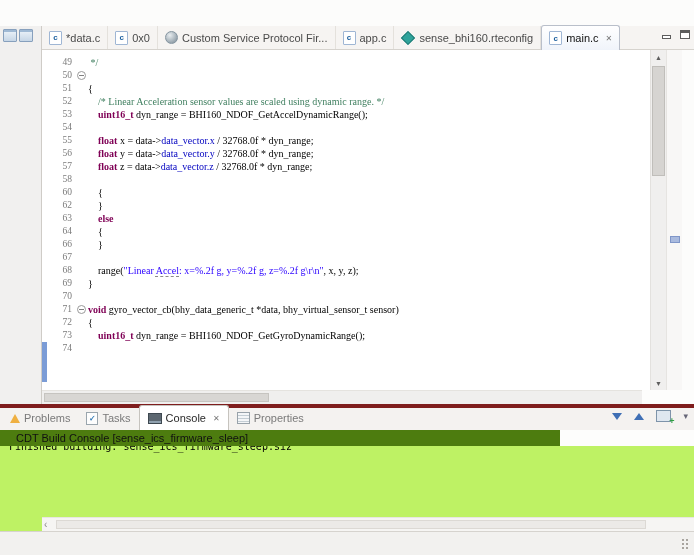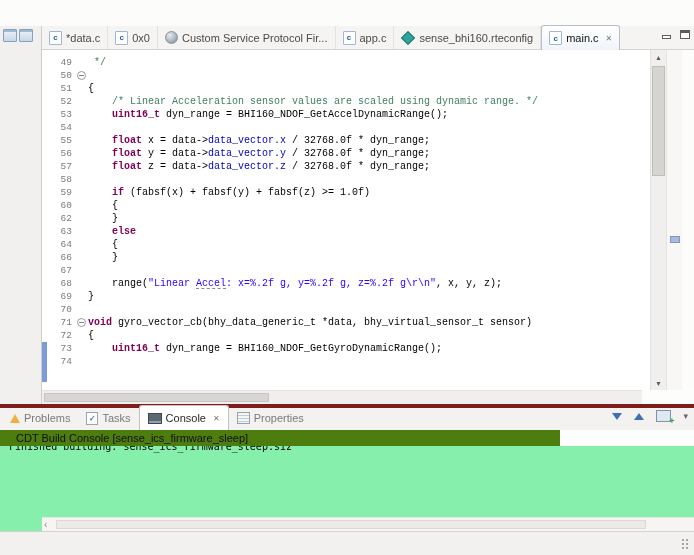--- a/index.html
+++ b/index.html
@@ -39,21 +39,21 @@
   .ic-tasks{width:10px;height:11px;border:1px solid #9aa5ad;background:#fdfdfd;color:#2f78b5;
              font:bold 8px "Liberation Sans",sans-serif;display:flex;align-items:center;justify-content:center}
   .ic-tasks::after{content:"✓"}
   .ic-console{width:12px;height:9px;background:#5c6770;border:1px solid #3e4850;box-shadow:inset 0 -2px 0 #8fa0ae}
   .ic-properties{width:11px;height:10px;border:1px solid #98a2aa;background:repeating-linear-gradient(#f4f6f8 0 2px,#c3cdd4 2px 3px)}
 
   
   #editor-body{left:42px;top:50px;width:652px;height:340px;background:#fff;overflow:hidden}
   #code-area{position:absolute;left:0;top:0;width:640px;height:340px;padding-top:6px;box-sizing:border-box}
   .cl{display:flex;height:13px;line-height:13px;padding-left:6px;white-space:pre;
-      font-family:Liberation Mono, monospace;font-size:10px}
+      font-family:Liberation Serif, serif;font-size:10px}
   .ln{width:24px;min-width:24px;text-align:right;color:#7b7b7b;font-size:9.5px;padding-right:4px}
   .fold{width:12px;min-width:12px;position:relative}
   .fold.fm::after{content:"";position:absolute;left:1px;top:2px;width:7px;height:7px;border:1px solid #9a9a9a;border-radius:50%;background:#fff}
   .fold.fm::before{content:"";position:absolute;left:3px;top:6px;width:5px;height:1px;background:#808080;z-index:2}
   .ct{white-space:pre}
   .tok-pl{color:#000}
   .tok-kw{color:#7f0055;font-weight:bold}
   .tok-cmt{color:#3f7f5f}
   .tok-str{color:#2a00ff}
   .tok-strsp{color:#2a00ff;text-decoration:underline dashed #8a8a8a 1px;text-underline-offset:2px}
@@ -81,21 +81,21 @@
   #console-toolbar{right:6px;top:410px;display:flex;gap:12px;align-items:center}
   .down-arrow-icon{width:0;height:0;border-left:5px solid transparent;border-right:5px solid transparent;border-top:7px solid #3f6fb5}
   .up-arrow-icon{width:0;height:0;border-left:5px solid transparent;border-right:5px solid transparent;border-bottom:7px solid #3f6fb5}
   .open-console-icon{position:relative;width:13px;height:10px;background:#dfe7f0;border:1px solid #7e94aa}
   .open-console-icon::after{content:"+";position:absolute;right:-4px;bottom:-5px;color:#2f9e44;font:bold 9px "Liberation Sans",sans-serif}
   .chevron-down-icon{color:#667;font-size:9px;line-height:9px}
   .chevron-down-icon::after{content:"▾"}
 
   #console-title{left:0;top:430px;width:560px;height:16px;background:#4d7c0f;line-height:16px;padding-left:16px;
                  color:#111;box-sizing:border-box;white-space:nowrap}
-  #console-out{left:0;top:446px;width:694px;height:85px;background:#86efac;
+  #console-out{left:0;top:446px;width:694px;height:85px;background:#bef264;
                font-family:"DejaVu Sans Mono","Liberation Mono",monospace;font-size:10px}
   .clip-line{height:7px;overflow:hidden}
   .clip-inner{display:block;line-height:13px;margin-top:-6px;padding-left:3px;color:#000;white-space:pre}
   .con-blank{height:26px}
   .con-line{line-height:13px;padding-left:3px;white-space:pre}
   .con-line.info{color:#0078aa}
   #chscroll{left:42px;top:517px;width:652px;height:14px;background:#f6f5f3;border-top:1px solid #e8e6e2;box-sizing:border-box}
   #ch-left{position:absolute;left:2px;top:0;color:#8a8a8a;font-size:10px;line-height:13px}
   #ch-thumb{position:absolute;left:14px;top:2px;width:590px;height:9px;background:#eceae7;border:1px solid #dcd9d4;box-sizing:border-box}
 
@@ -150,21 +150,20 @@
         <div class="cl"><span class="ln">49</span><span class="fold"></span><span class="ct"><span class="tok-cmt"> */</span></span></div>
         <div class="cl"><span class="ln">50</span><span class="fold fm"></span></div>
         <div class="cl"><span class="ln">51</span><span class="fold"></span><span class="ct"><span class="tok-pl">{</span></span></div>
         <div class="cl"><span class="ln">52</span><span class="fold"></span><span class="ct"><span class="tok-pl">    </span><span class="tok-cmt">/* Linear Acceleration sensor values are scaled using dynamic range. */</span></span></div>
         <div class="cl"><span class="ln">53</span><span class="fold"></span><span class="ct"><span class="tok-pl">    </span><span class="tok-kw">uint16_t</span><span class="tok-pl"> dyn_range = BHI160_NDOF_GetAccelDynamicRange();</span></span></div>
         <div class="cl"><span class="ln">54</span><span class="fold"></span><span class="ct"></span></div>
         <div class="cl"><span class="ln">55</span><span class="fold"></span><span class="ct"><span class="tok-pl">    </span><span class="tok-kw">float</span><span class="tok-pl"> x = data-&gt;</span><span class="tok-fld">data_vector.x</span><span class="tok-pl"> / 32768.0f * dyn_range;</span></span></div>
         <div class="cl"><span class="ln">56</span><span class="fold"></span><span class="ct"><span class="tok-pl">    </span><span class="tok-kw">float</span><span class="tok-pl"> y = data-&gt;</span><span class="tok-fld">data_vector.y</span><span class="tok-pl"> / 32768.0f * dyn_range;</span></span></div>
         <div class="cl"><span class="ln">57</span><span class="fold"></span><span class="ct"><span class="tok-pl">    </span><span class="tok-kw">float</span><span class="tok-pl"> z = data-&gt;</span><span class="tok-fld">data_vector.z</span><span class="tok-pl"> / 32768.0f * dyn_range;</span></span></div>
         <div class="cl"><span class="ln">58</span><span class="fold"></span><span class="ct"></span></div>
-        <div class="cl"><span class="ln">59</span><span class="fold"></span><span class="ct"><span class="tok-pl">    </span><span class="tok-kw">if</span><span class="tok-pl"> (fabsf(x) + fabsf(y) + fabsf(z) &gt;= 1.0f)</span></span></div>
         <div class="cl"><span class="ln">60</span><span class="fold"></span><span class="ct"><span class="tok-pl">    {</span></span></div>
         <div class="cl"><span class="ln">62</span><span class="fold"></span><span class="ct"><span class="tok-pl">    }</span></span></div>
         <div class="cl"><span class="ln">63</span><span class="fold"></span><span class="ct"><span class="tok-pl">    </span><span class="tok-kw">else</span></span></div>
         <div class="cl"><span class="ln">64</span><span class="fold"></span><span class="ct"><span class="tok-pl">    {</span></span></div>
         <div class="cl"><span class="ln">66</span><span class="fold"></span><span class="ct"><span class="tok-pl">    }</span></span></div>
         <div class="cl"><span class="ln">67</span><span class="fold"></span><span class="ct"></span></div>
         <div class="cl"><span class="ln">68</span><span class="fold"></span><span class="ct"><span class="tok-pl">    range(</span><span class="tok-str">"Linear </span><span class="tok-strsp">Accel</span><span class="tok-str">: x=%.2f g, y=%.2f g, z=%.2f g\r\n"</span><span class="tok-pl">, x, y, z);</span></span></div>
         <div class="cl"><span class="ln">69</span><span class="fold"></span><span class="ct"><span class="tok-pl">}</span></span></div>
         <div class="cl"><span class="ln">70</span><span class="fold"></span><span class="ct"></span></div>
         <div class="cl"><span class="ln">71</span><span class="fold fm"></span><span class="ct"><span class="tok-kw">void</span><span class="tok-pl"> gyro_vector_cb(bhy_data_generic_t *data, bhy_virtual_sensor_t sensor)</span></span></div>

